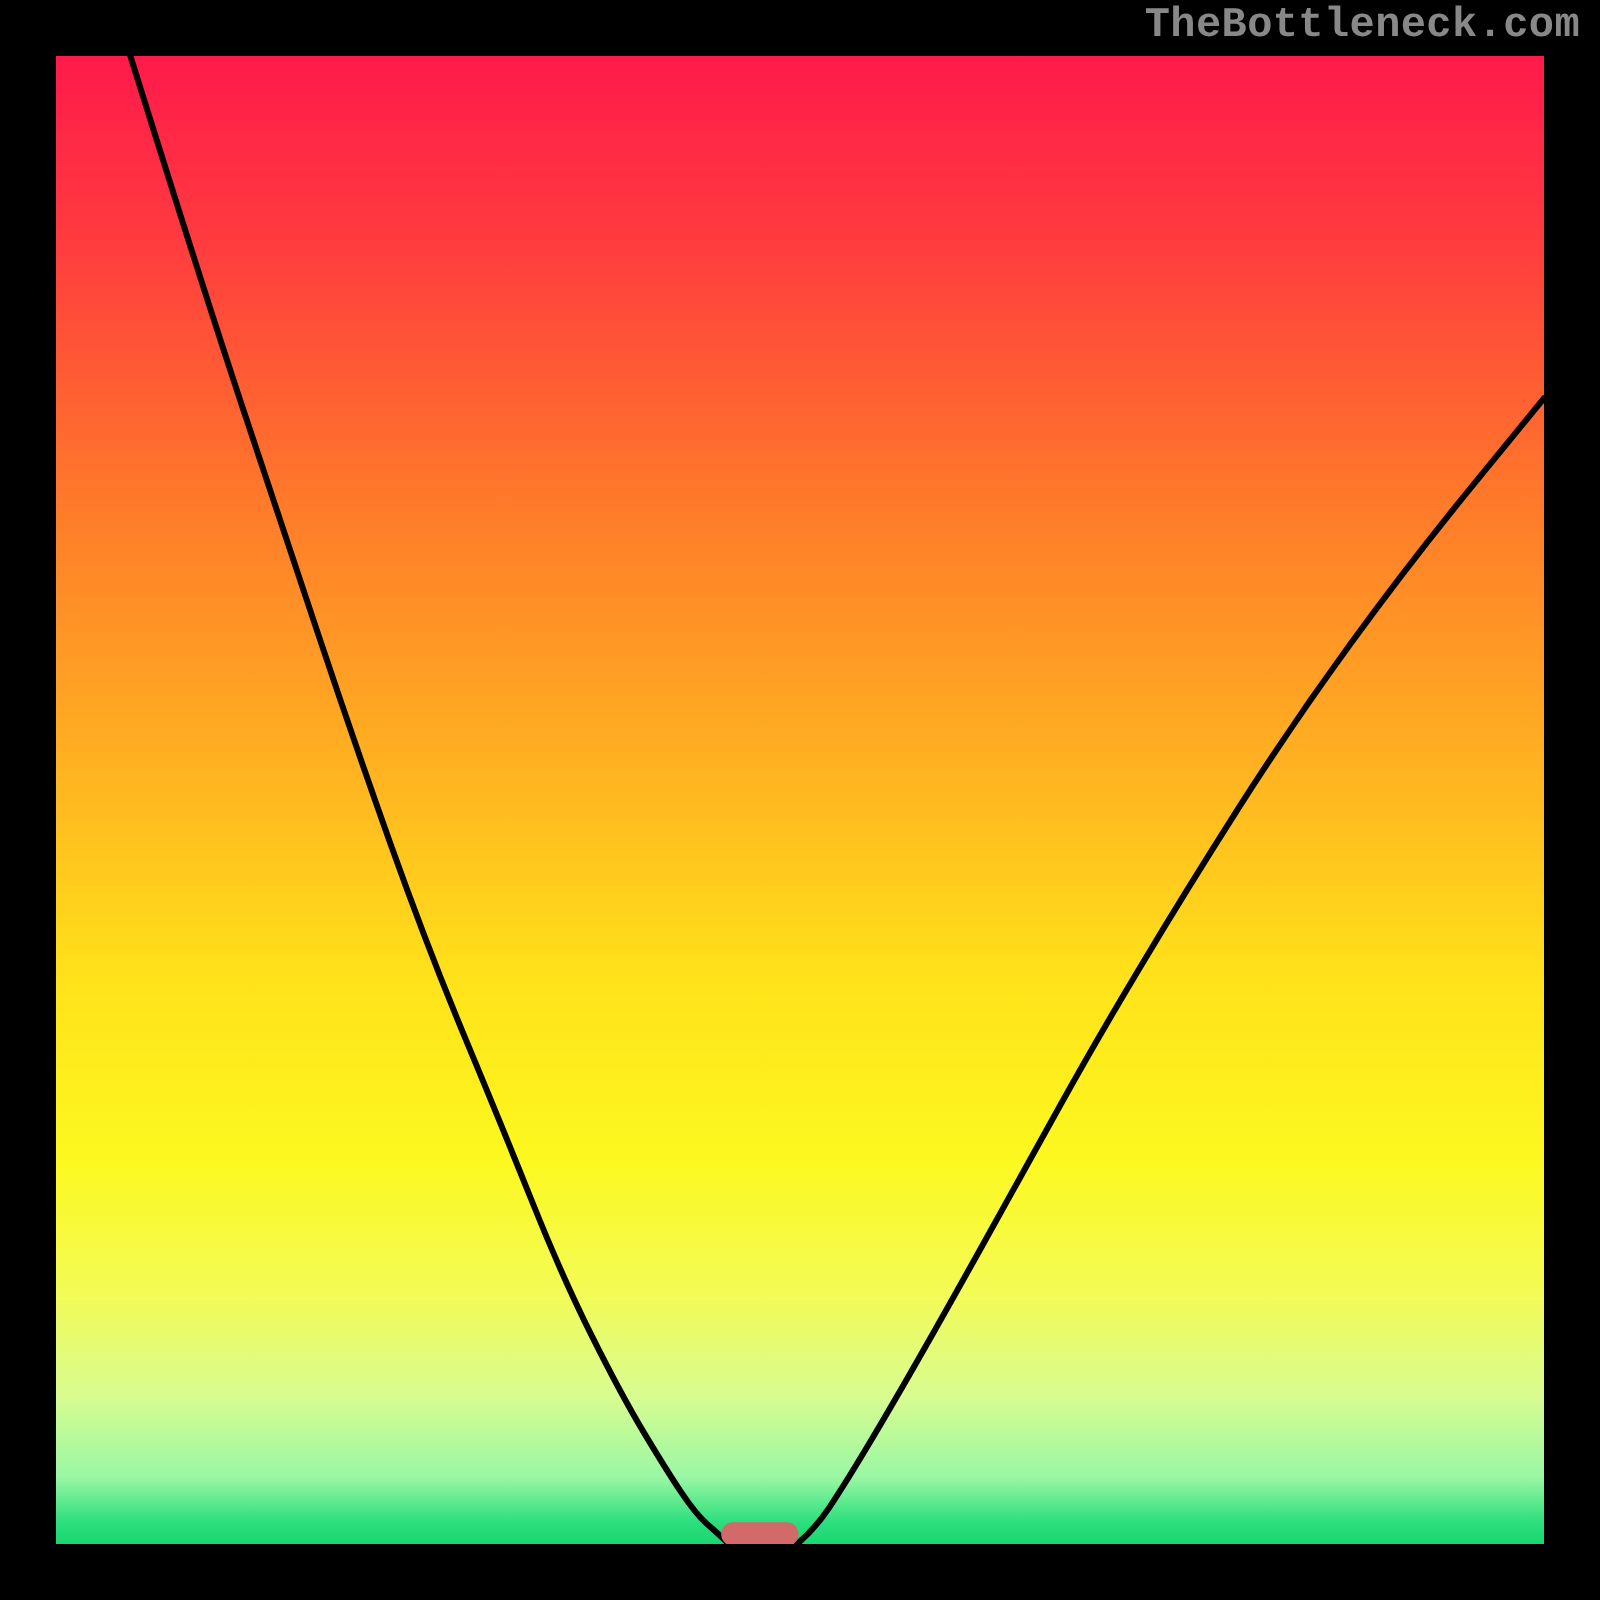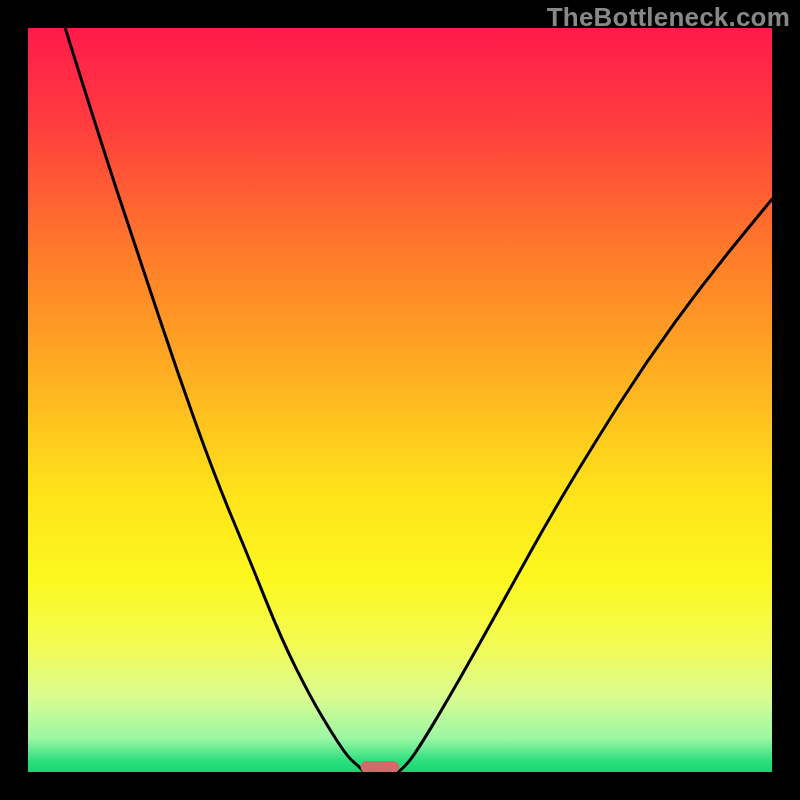--- a/index.html
+++ b/index.html
@@ -23,22 +23,22 @@
     left: 28px;
     top: 28px;
     width: 744px;
     height: 744px;
     overflow: hidden;
   }
   .watermark {
     position: absolute;
     top: 2px;
     right: 10px;
-    font-family: Liberation Sans, sans-serif;
-    font-size: 26px;
+    font-family: Liberation Mono, monospace;
+    font-size: 21px;
     font-weight: 600;
     color: #888;
     letter-spacing: 0.2px;
   }
   svg { display: block; }
 </style>
 </head>
 <body>
 
 <div class="frame">

